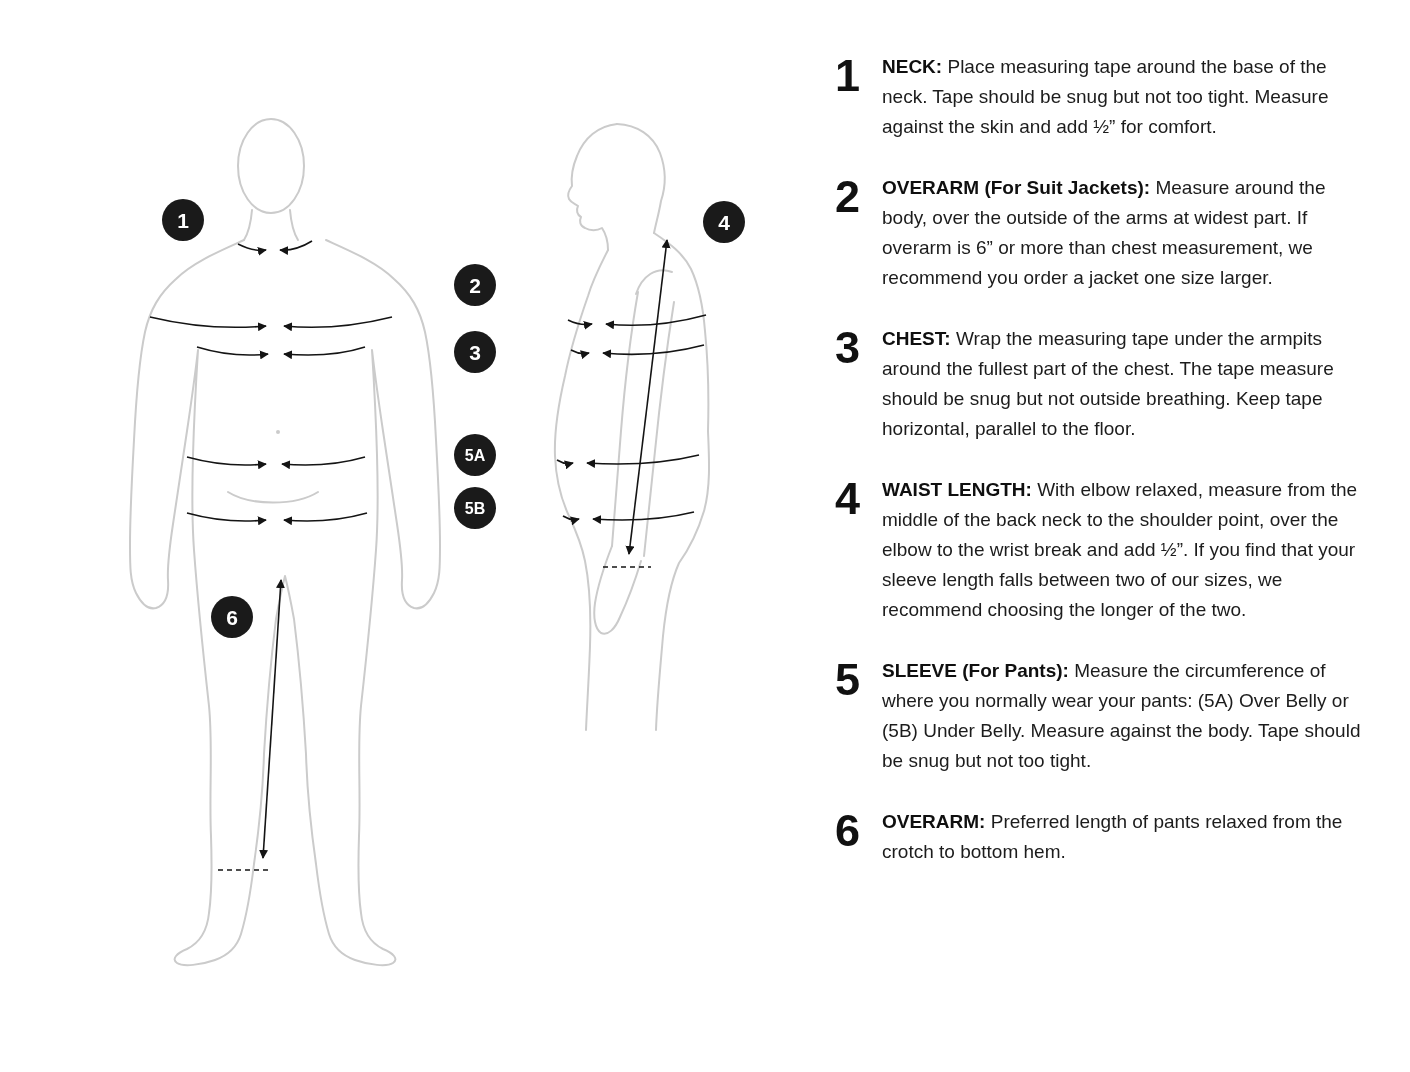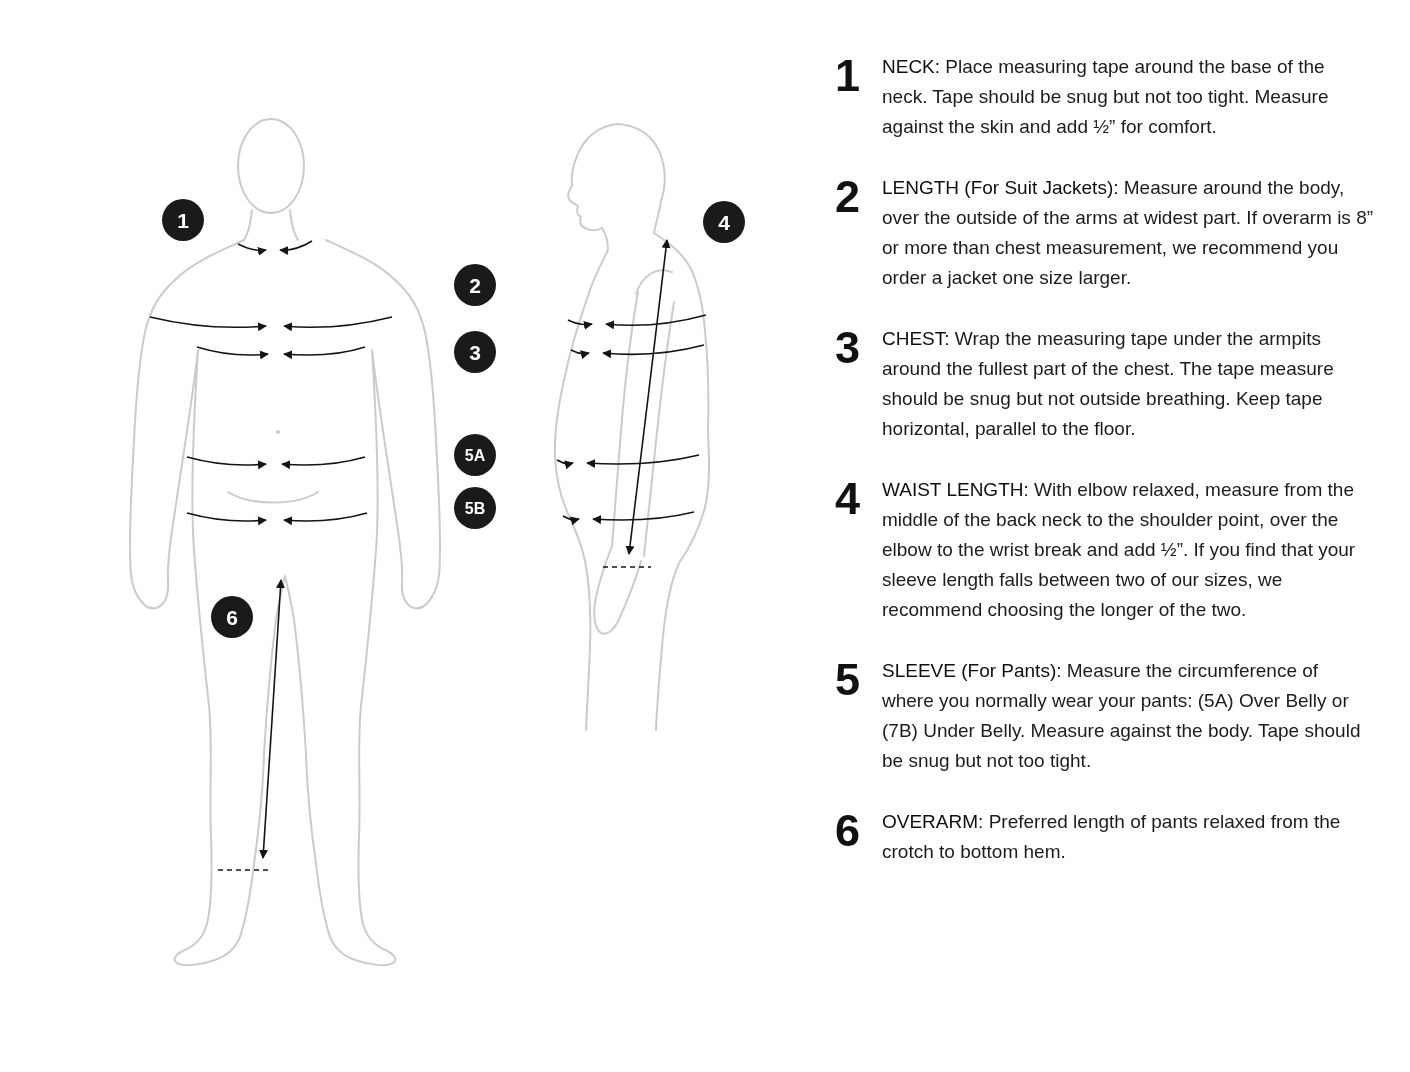--- a/index.html
+++ b/index.html
@@ -13,21 +13,21 @@
   .dash{stroke:#141414;stroke-width:1.6;fill:none;stroke-dasharray:5 4;}
   .badge-circle{fill:#1a1a1a;}
   .badge-label{font-family:"Liberation Sans",sans-serif;font-weight:700;font-size:21px;fill:#ffffff;text-anchor:middle;}
   .badge-label.small{font-size:16px;}
 
   
   .instructions{position:absolute;left:826px;top:52px;width:548px;}
   .item{display:flex;margin-bottom:31px;}
   .item .num{flex:none;width:42px;text-align:center;font-weight:700;font-size:45px;line-height:0.95;color:#111;padding-top:3px;letter-spacing:-1px;}
   .item .txt{flex:1;padding-left:14px;font-size:19px;line-height:30px;color:#1c1c1c;}
-  .item .txt b{font-weight:400;color:#0f0f0f;margin-top:38px;}
+  .item .txt b{font-weight:700;color:#0f0f0f;margin-top:38px;}
 </style>
 </head>
 <body>
 
 <div class="canvas">
 
   <svg class="diagram" width="800" height="1072" viewBox="0 0 800 1072" xmlns="http://www.w3.org/2000/svg">
     <defs>
       <marker id="arw" viewBox="0 0 10 10" refX="9" refY="5" markerWidth="9" markerHeight="9" orient="auto" markerUnits="userSpaceOnUse">
         <path d="M0,0 L10,5 L0,10 z" fill="#141414"></path>
@@ -202,22 +202,22 @@
       <div class="num">1</div>
       <div class="txt">
         <b>NECK:</b>
         <span>Place measuring tape around the base of the neck. Tape should be snug but not too tight. Measure against the skin and add ½” for comfort.</span>
       </div>
     </div>
 
     <div class="item">
       <div class="num">2</div>
       <div class="txt">
-        <b>LENGTH (For Suit Jackets):</b>
-        <span>Measure around the body, over the outside of the arms at widest part. If overarm is 8” or more than chest measurement, we recommend you order a jacket one size larger.</span>
+        <b>OVERARM (For Suit Jackets):</b>
+        <span>Measure around the body, over the outside of the arms at widest part. If overarm is 6” or more than chest measurement, we recommend you order a jacket one size larger.</span>
       </div>
     </div>
 
     <div class="item">
       <div class="num">3</div>
       <div class="txt">
         <b>CHEST:</b>
         <span>Wrap the measuring tape under the armpits around the fullest part of the chest. The tape measure should be snug but not outside breathing. Keep tape horizontal, parallel to the floor.</span>
       </div>
     </div>
@@ -227,21 +227,21 @@
       <div class="txt">
         <b>WAIST LENGTH:</b>
         <span>With elbow relaxed, measure from the middle of the back neck to the shoulder point, over the elbow to the wrist break and add ½”. If you find that your sleeve length falls between two of our sizes, we recommend choosing the longer of the two.</span>
       </div>
     </div>
 
     <div class="item">
       <div class="num">5</div>
       <div class="txt">
         <b>SLEEVE (For Pants):</b>
-        <span>Measure the circumference of where you normally wear your pants: (5A) Over Belly or (7B) Under Belly. Measure against the body. Tape should be snug but not too tight.</span>
+        <span>Measure the circumference of where you normally wear your pants: (5A) Over Belly or (5B) Under Belly. Measure against the body. Tape should be snug but not too tight.</span>
       </div>
     </div>
 
     <div class="item">
       <div class="num">6</div>
       <div class="txt">
         <b>OVERARM:</b>
         <span>Preferred length of pants relaxed from the crotch to bottom hem.</span>
       </div>
     </div>

